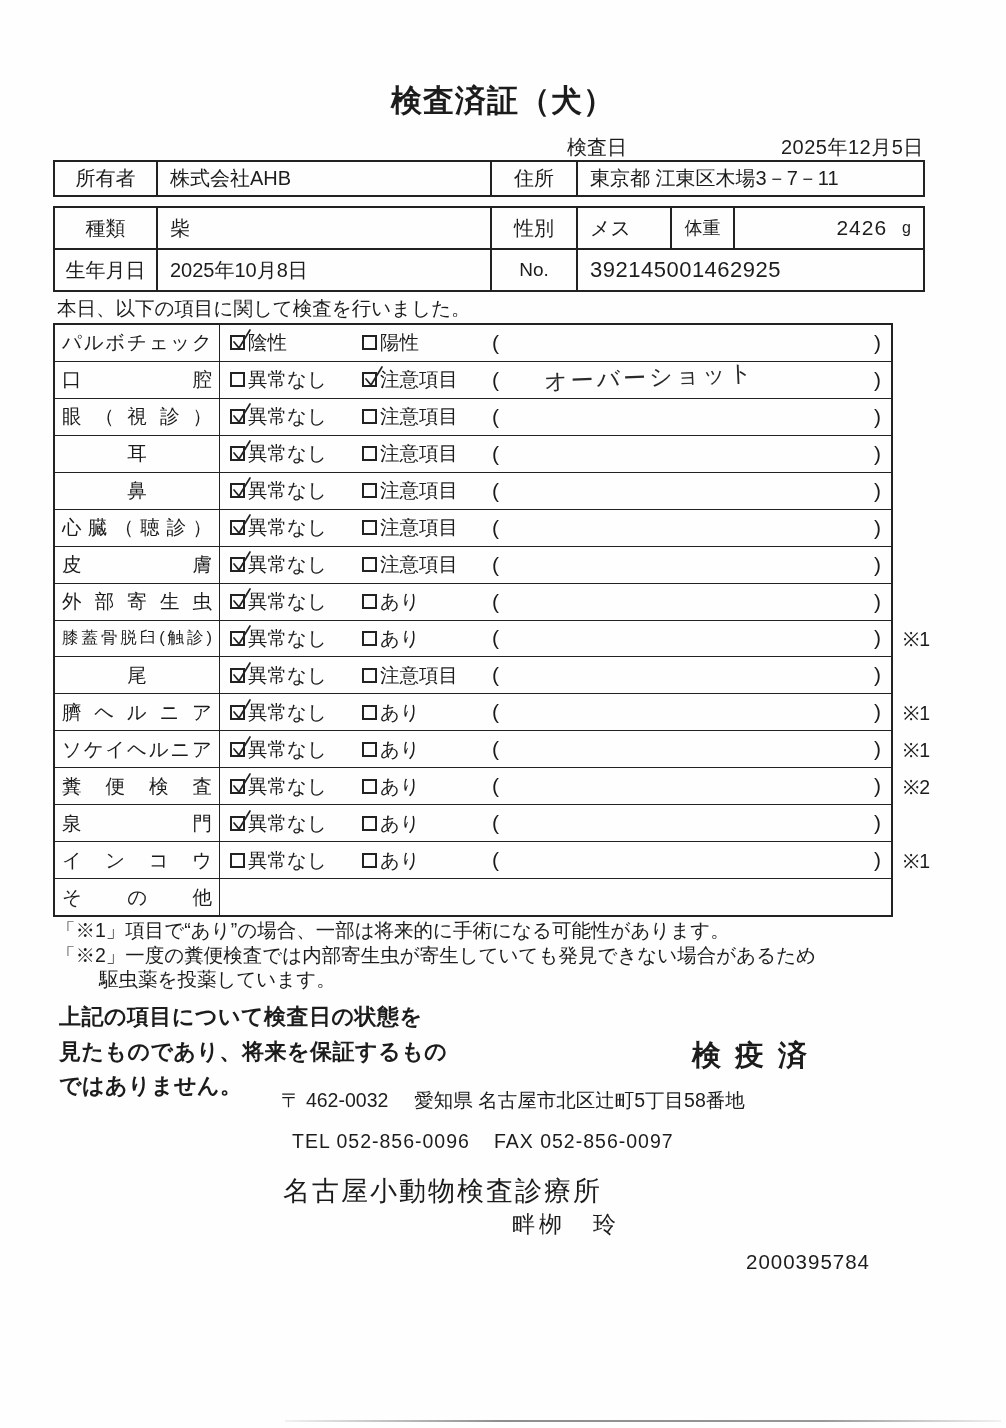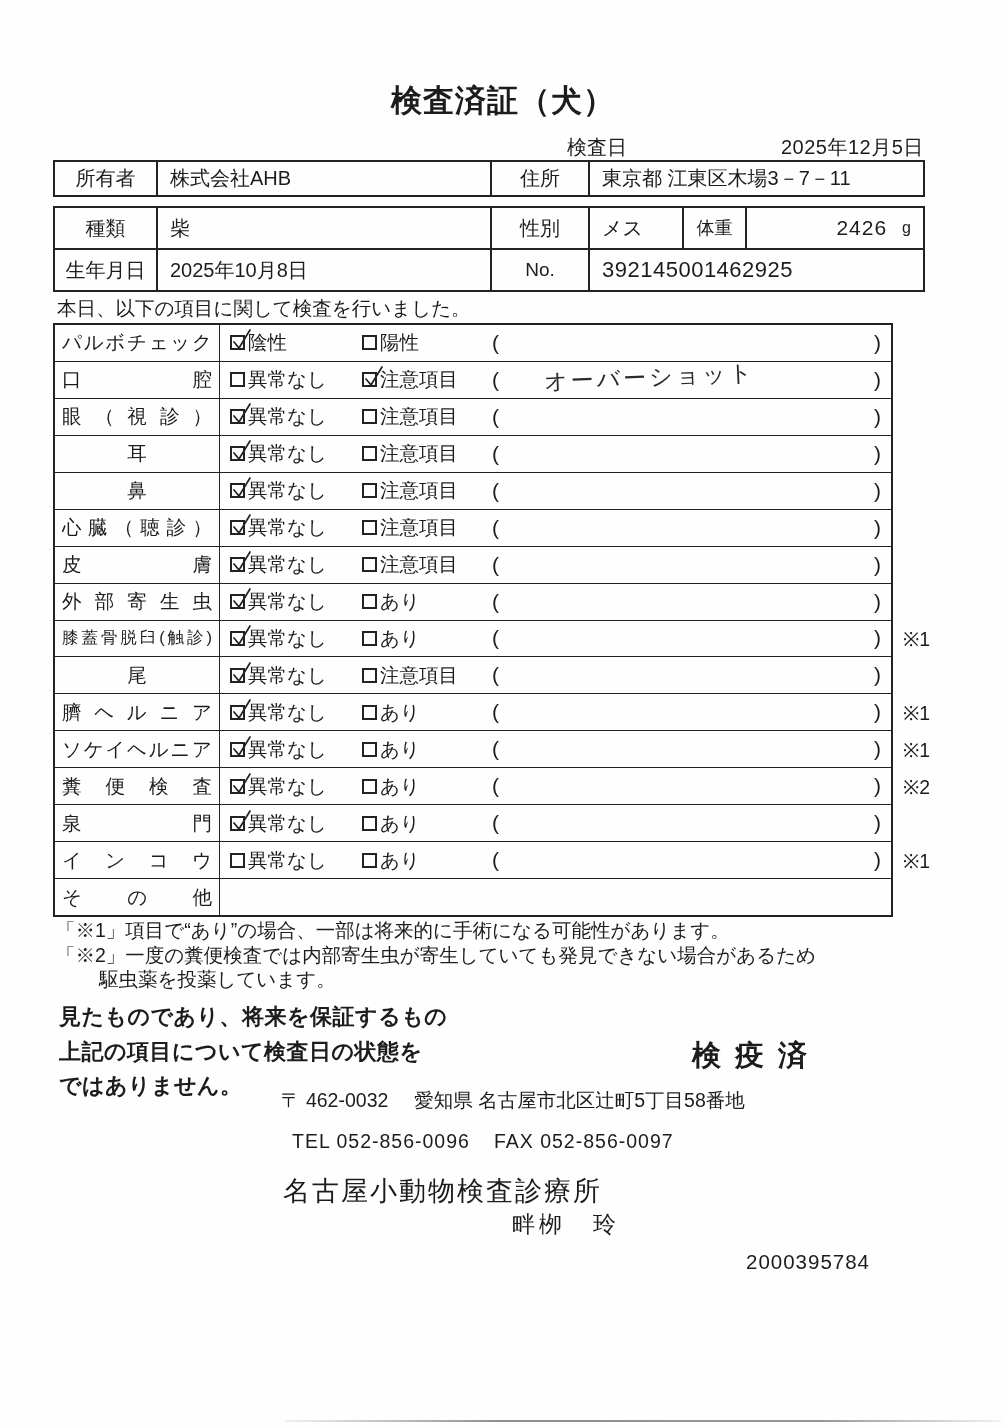--- a/index.html
+++ b/index.html
@@ -27,21 +27,21 @@
   .tblB { position: absolute; left: 53px; top: 206px; width: 872px; height: 86px;
           border: 2px solid #222; display: flex; flex-direction: column; }
   .tblB .hrow { display: flex; flex: 1; }
   .tblB .hrow + .hrow { border-top: 2px solid #222; }
   .cell { display: flex; align-items: center; font-size: 20px; }
   .cell.lab { justify-content: center; }
   .cell.val { padding-left: 12px; }
   .bl { border-left: 2px solid #222; }
   .w-label { width: 101px; flex: none; }
   .w-val1  { width: 334px; flex: none; }
-  .w-lab2  { width: 98px;  flex: none; }
+  .w-lab2  { width: 86px;  flex: none; }
   .w-sex   { width: 94px;  flex: none; }
   .w-wt    { width: 63px;  flex: none; font-size: 18px; }
   .grow    { flex: 1; }
   .weight-cell { justify-content: flex-end; padding-right: 12px; }
   .weight-num { font-size: 21px; letter-spacing: 1px; }
   .weight-unit { font-size: 16px; margin-left: 15px; }
   .no-cell { font-size: 19px; }
   .no-val { font-size: 22px; letter-spacing: .5px; }
 
   .intro { position: absolute; left: 57px; top: 295px; font-size: 19.5px; }
@@ -532,22 +532,22 @@
 
       <span class="cnote"></span>
     </div>
   </div>
 
   <div class="fn fn1">「※1」項目で“あり”の場合、一部は将来的に手術になる可能性があります。</div>
   <div class="fn fn2">「※2」一度の糞便検査では内部寄生虫が寄生していても発見できない場合があるため</div>
   <div class="fn fn3">駆虫薬を投薬しています。</div>
 
   <div class="statement">
+    <div>上記の項目について検査日の状態を</div>
     <div>見たものであり、将来を保証するもの</div>
-    <div>上記の項目について検査日の状態を</div>
     <div>ではありません。</div>
   </div>
 
   <div class="stamp">検疫済</div>
 
   <div class="addr1">
     <span>〒 462-0032</span><span class="gap">愛知県 名古屋市北区辻町5丁目58番地</span>
   </div>
   <div class="addr2">
     <span>TEL 052-856-0096</span><span class="gap">FAX 052-856-0097</span>

